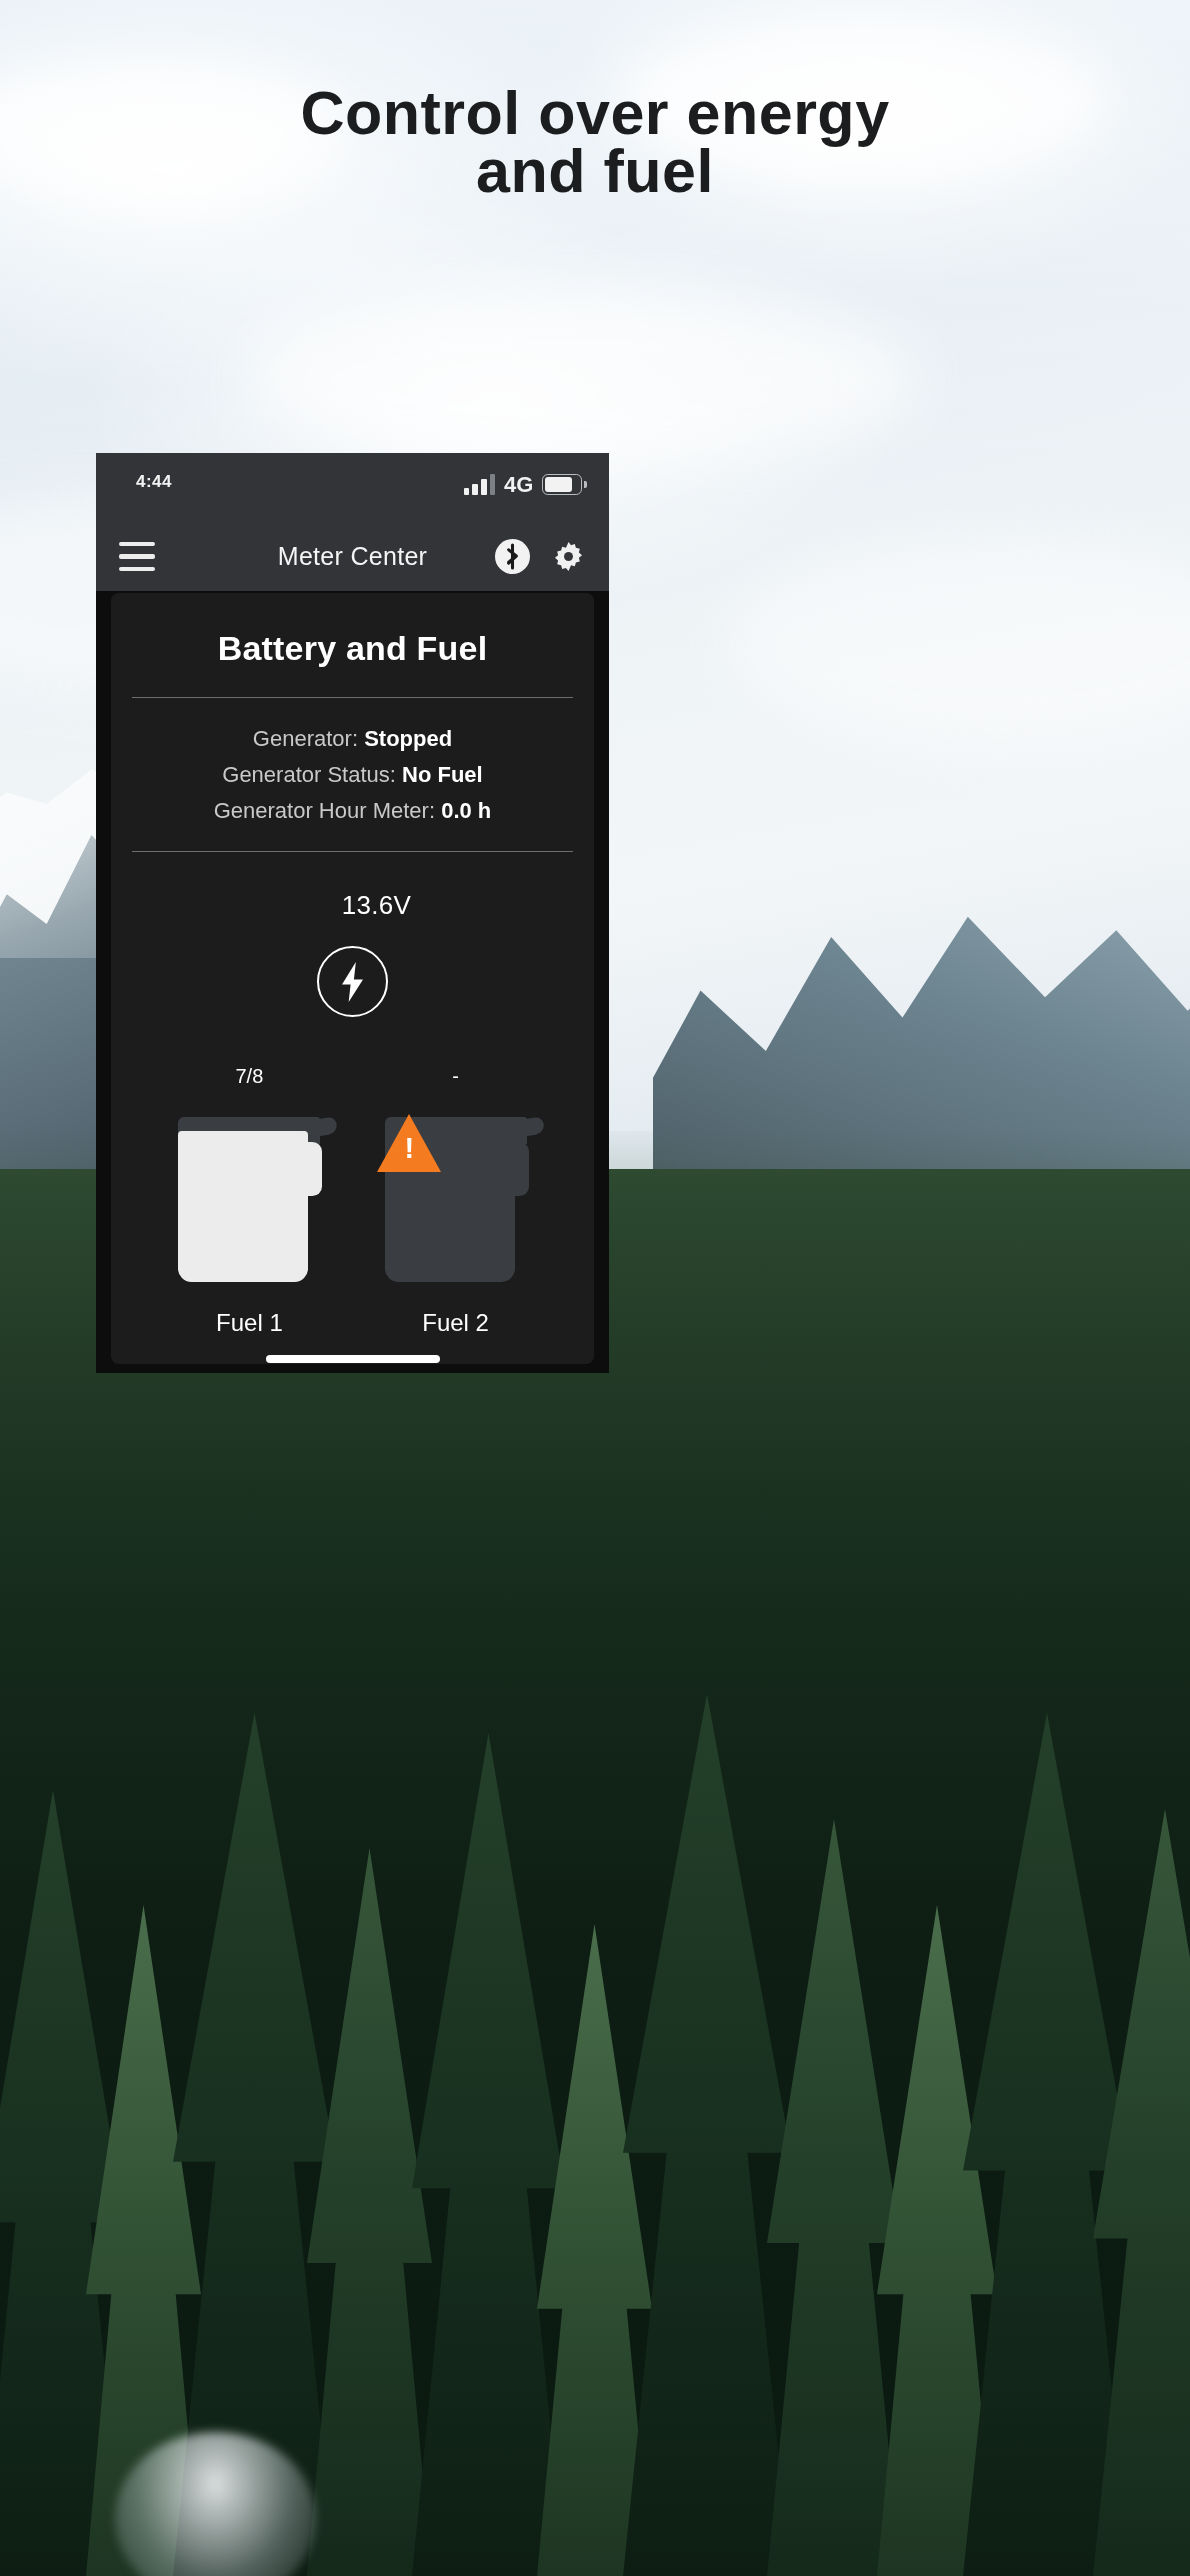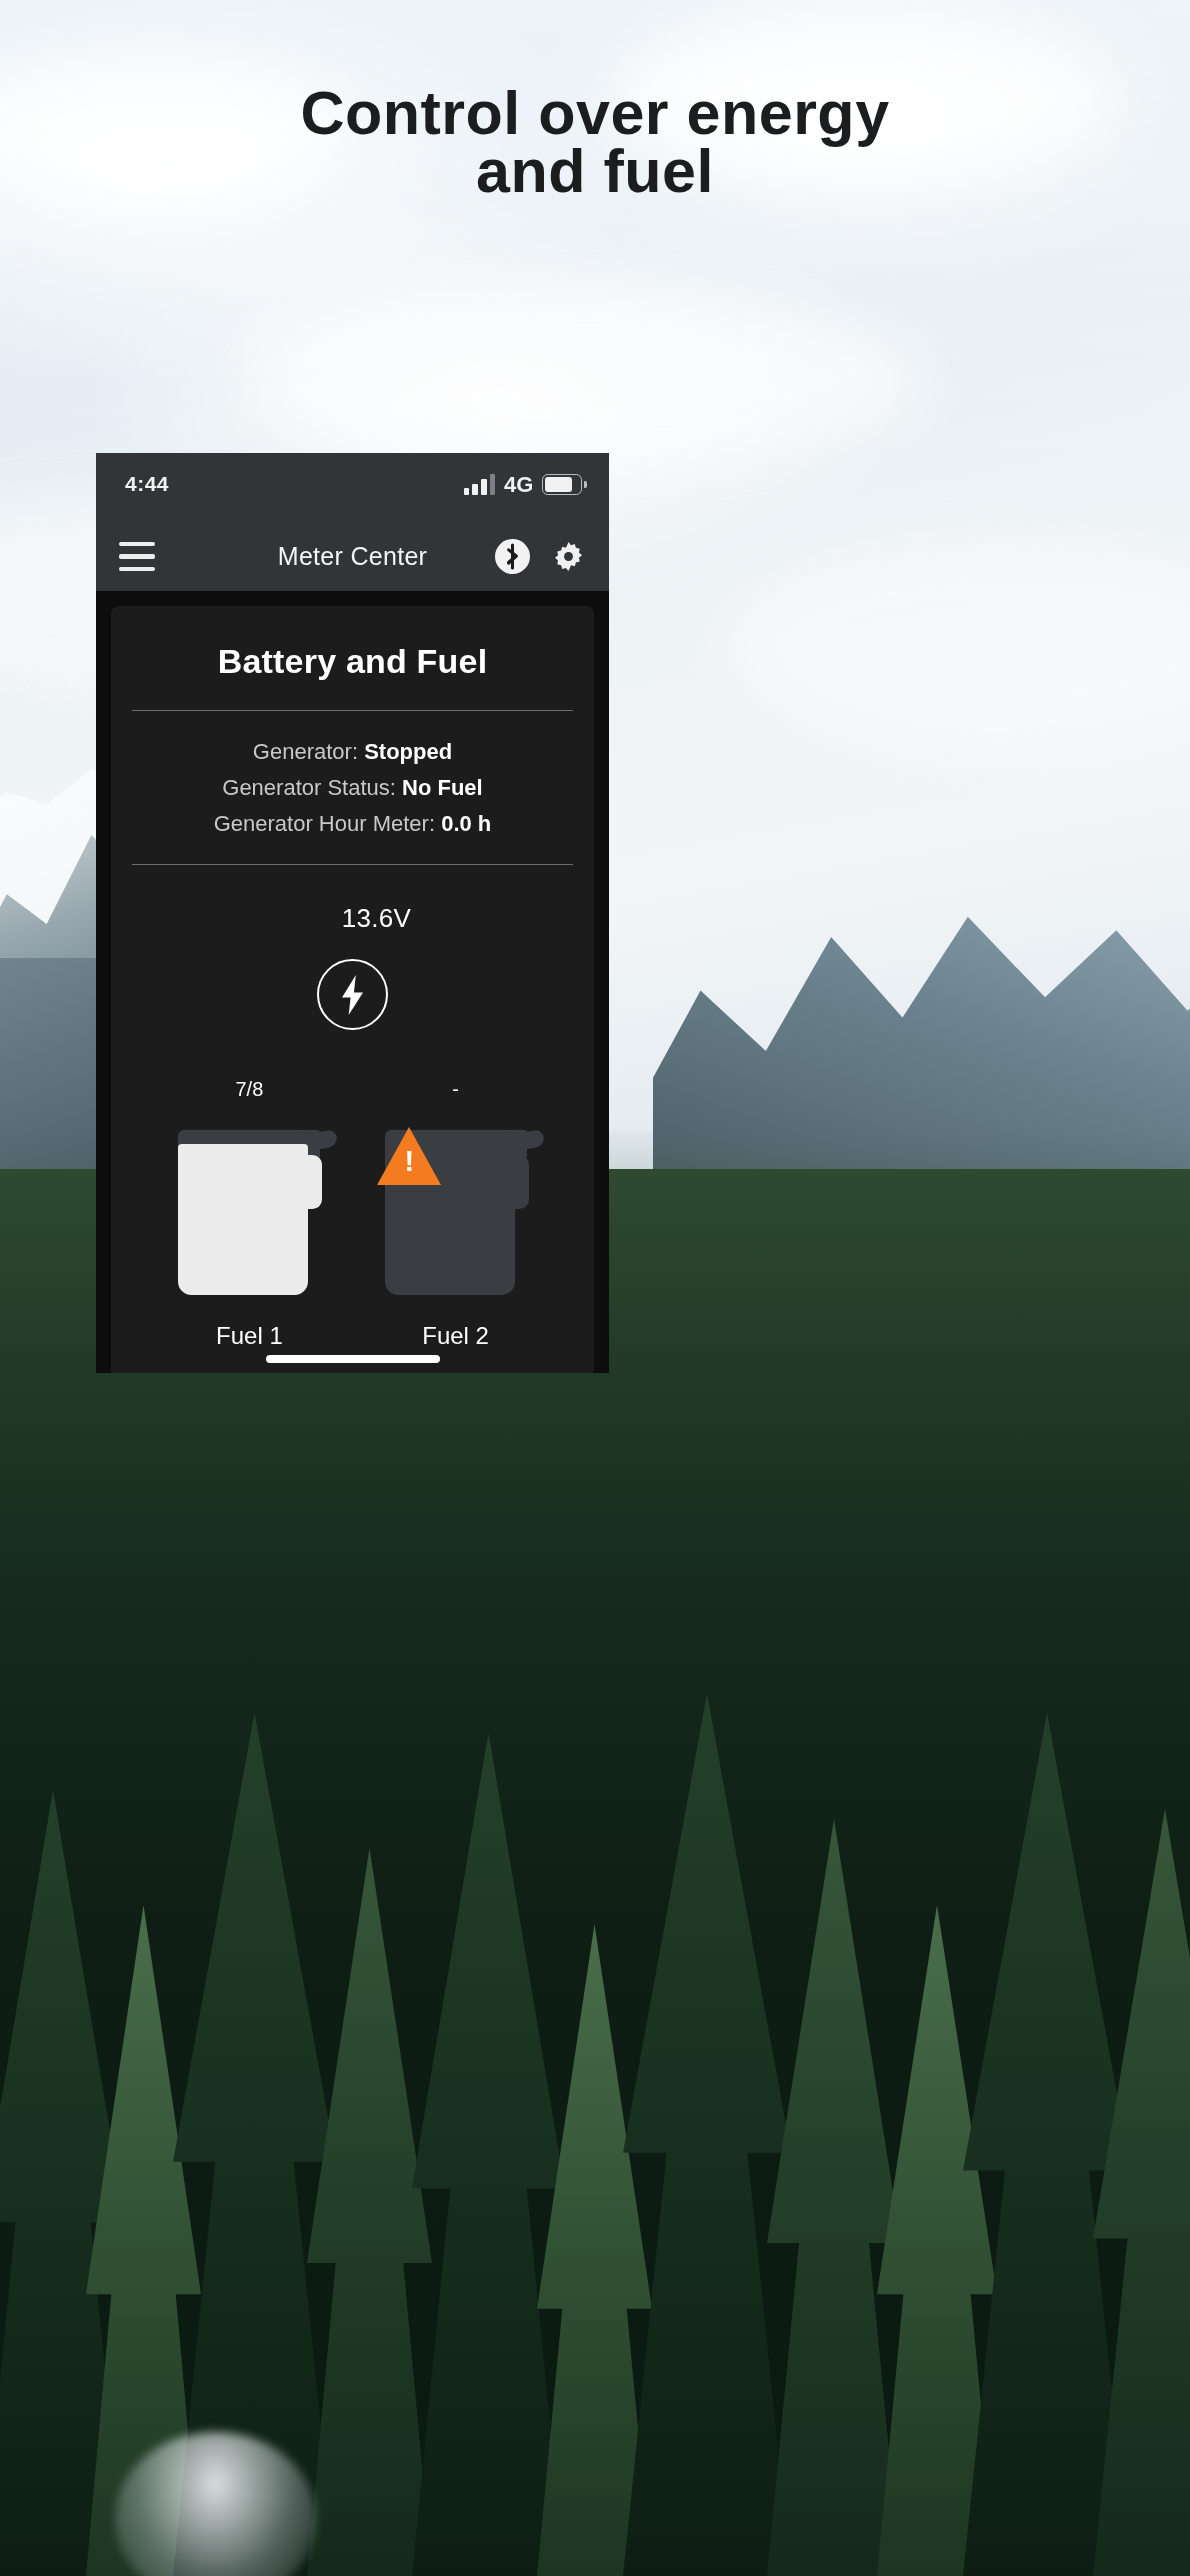--- a/index.html
+++ b/index.html
@@ -127,23 +127,23 @@
   }
 
   
   .statusbar {
     height: 69px;
     background: #323438;
     position: relative;
   }
   .sb-time {
     position: absolute;
-    left: 29px; top: 19px;
+    left: 40px; top: 19px;
     color: #f2f2f2;
-    font-size: 21px;
+    font-size: 17px;
     font-weight: bold;
     letter-spacing: 0.5px;
   }
   .sb-right {
     position: absolute;
     right: 27px; top: 21px;
     display: flex;
     align-items: flex-end;
     gap: 8.6px;
   }
@@ -236,21 +236,21 @@
     height: 782px;
     background: #0d0d0d;
     padding: 0 15.3px;
     position: relative;
     overflow: hidden;
   }
 
   .card {
     background: #1c1c1c;
     border-radius: 7.7px;
-    margin-top: 15px;
+    margin-top: 2px;
   }
 
   .card-title {
     text-align: center;
     color: #ffffff;
     font-size: 34px;
     font-weight: bold;
     padding: 36px 0 29px;
     letter-spacing: 0.2px;
   }

